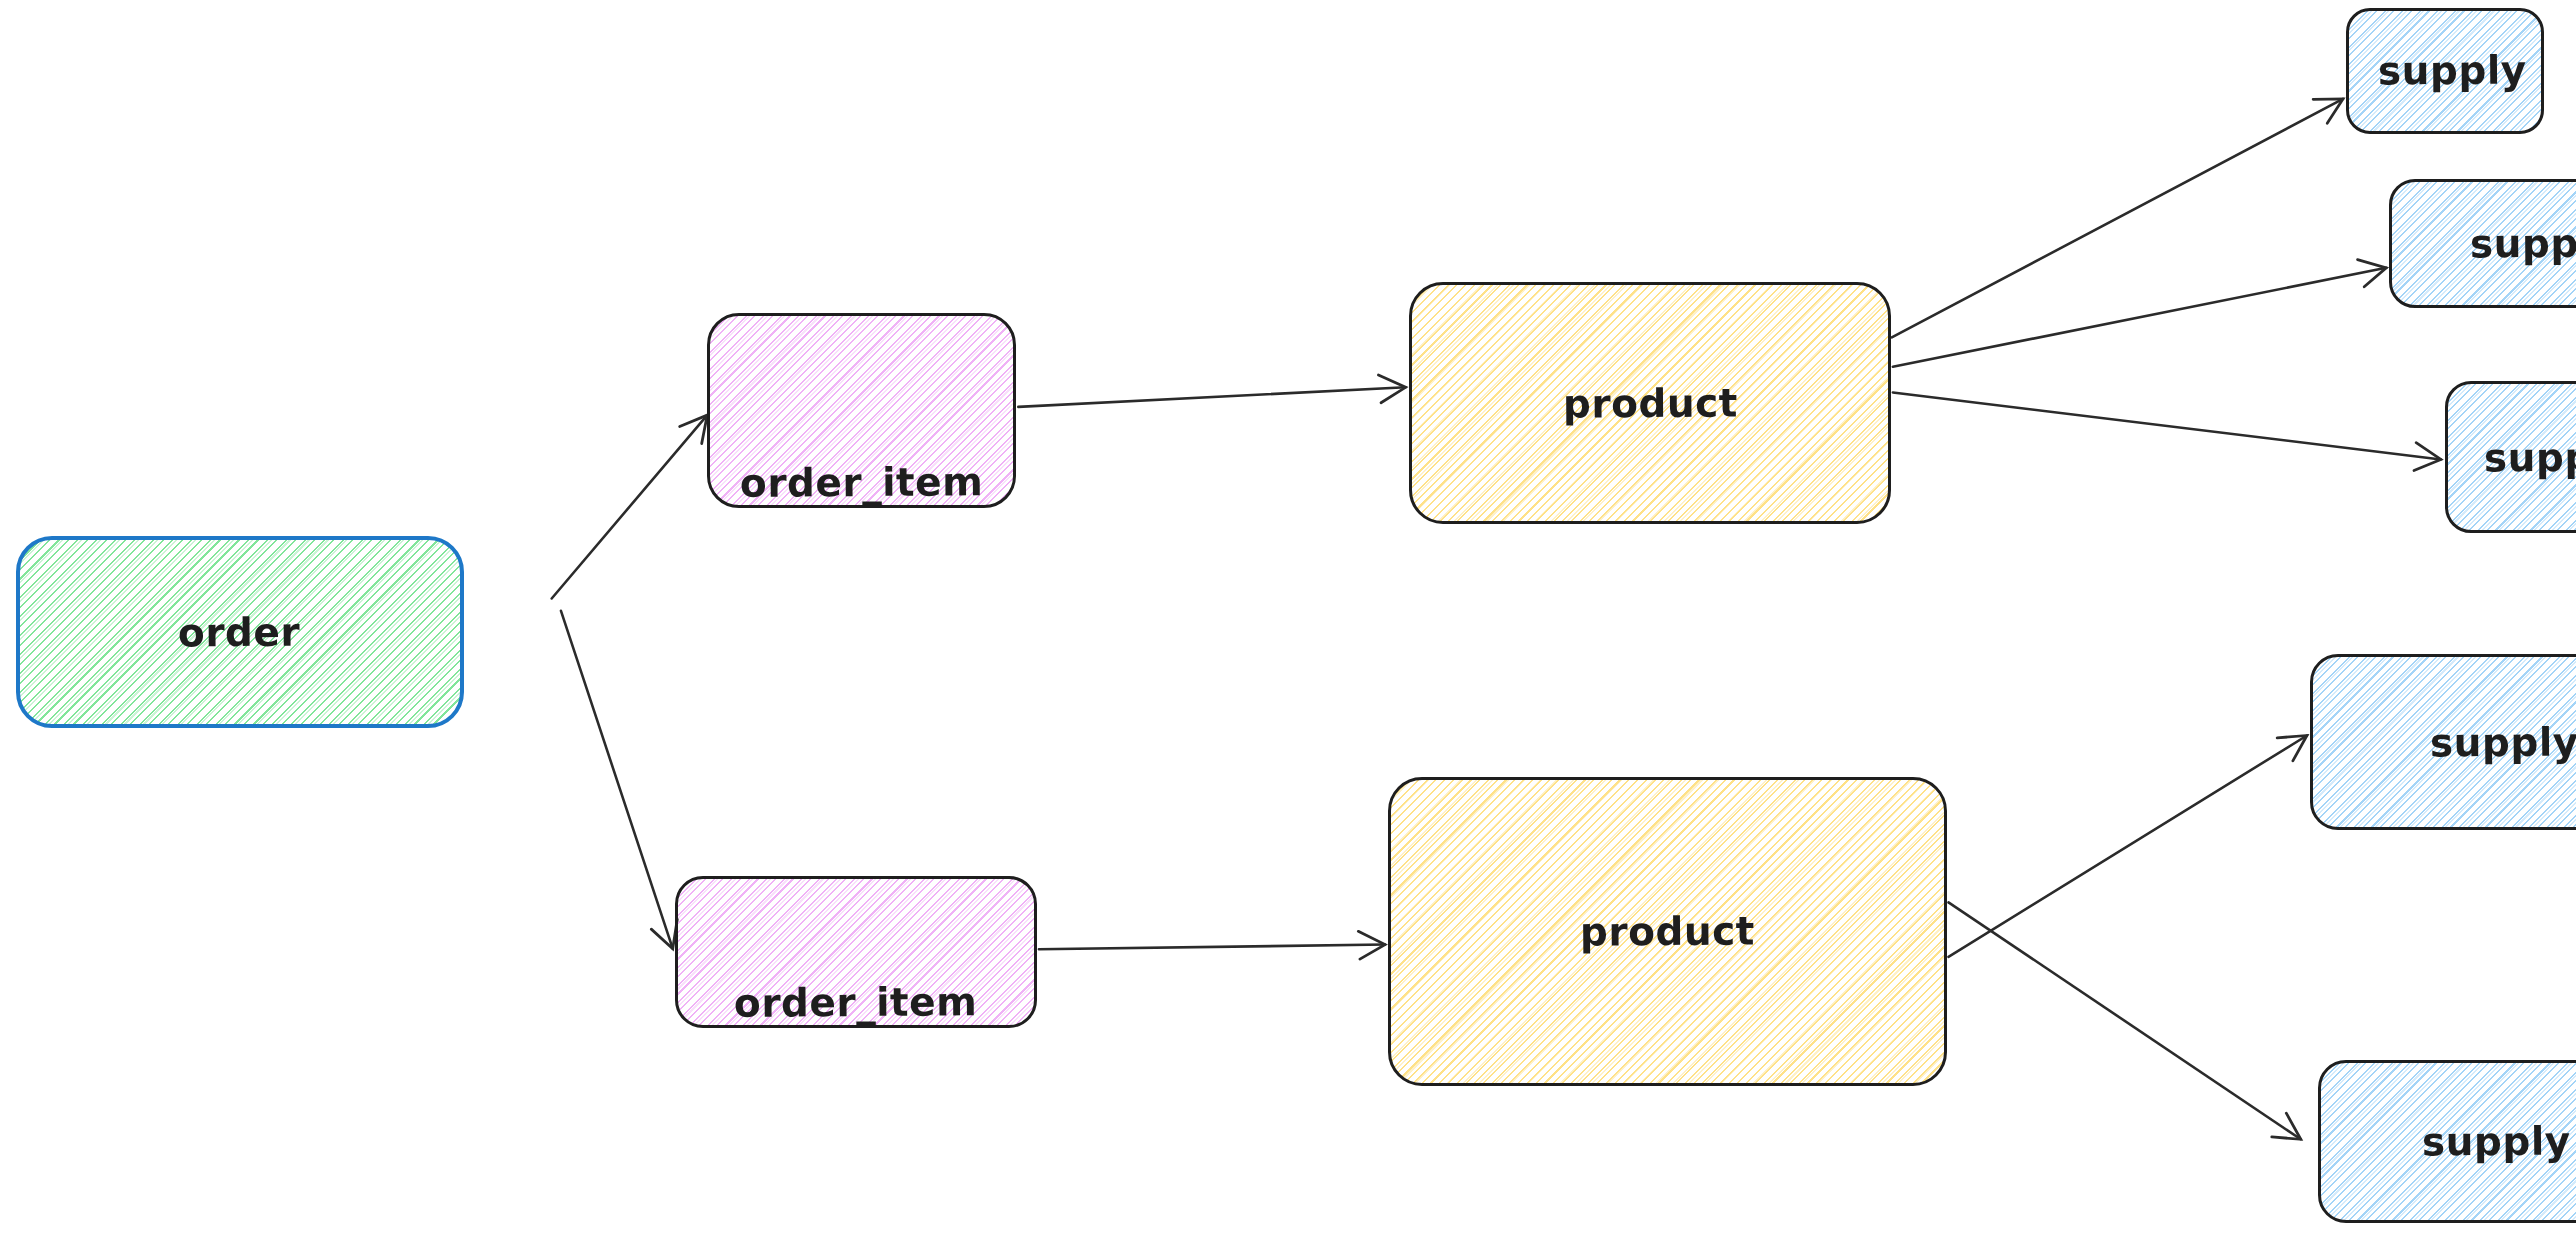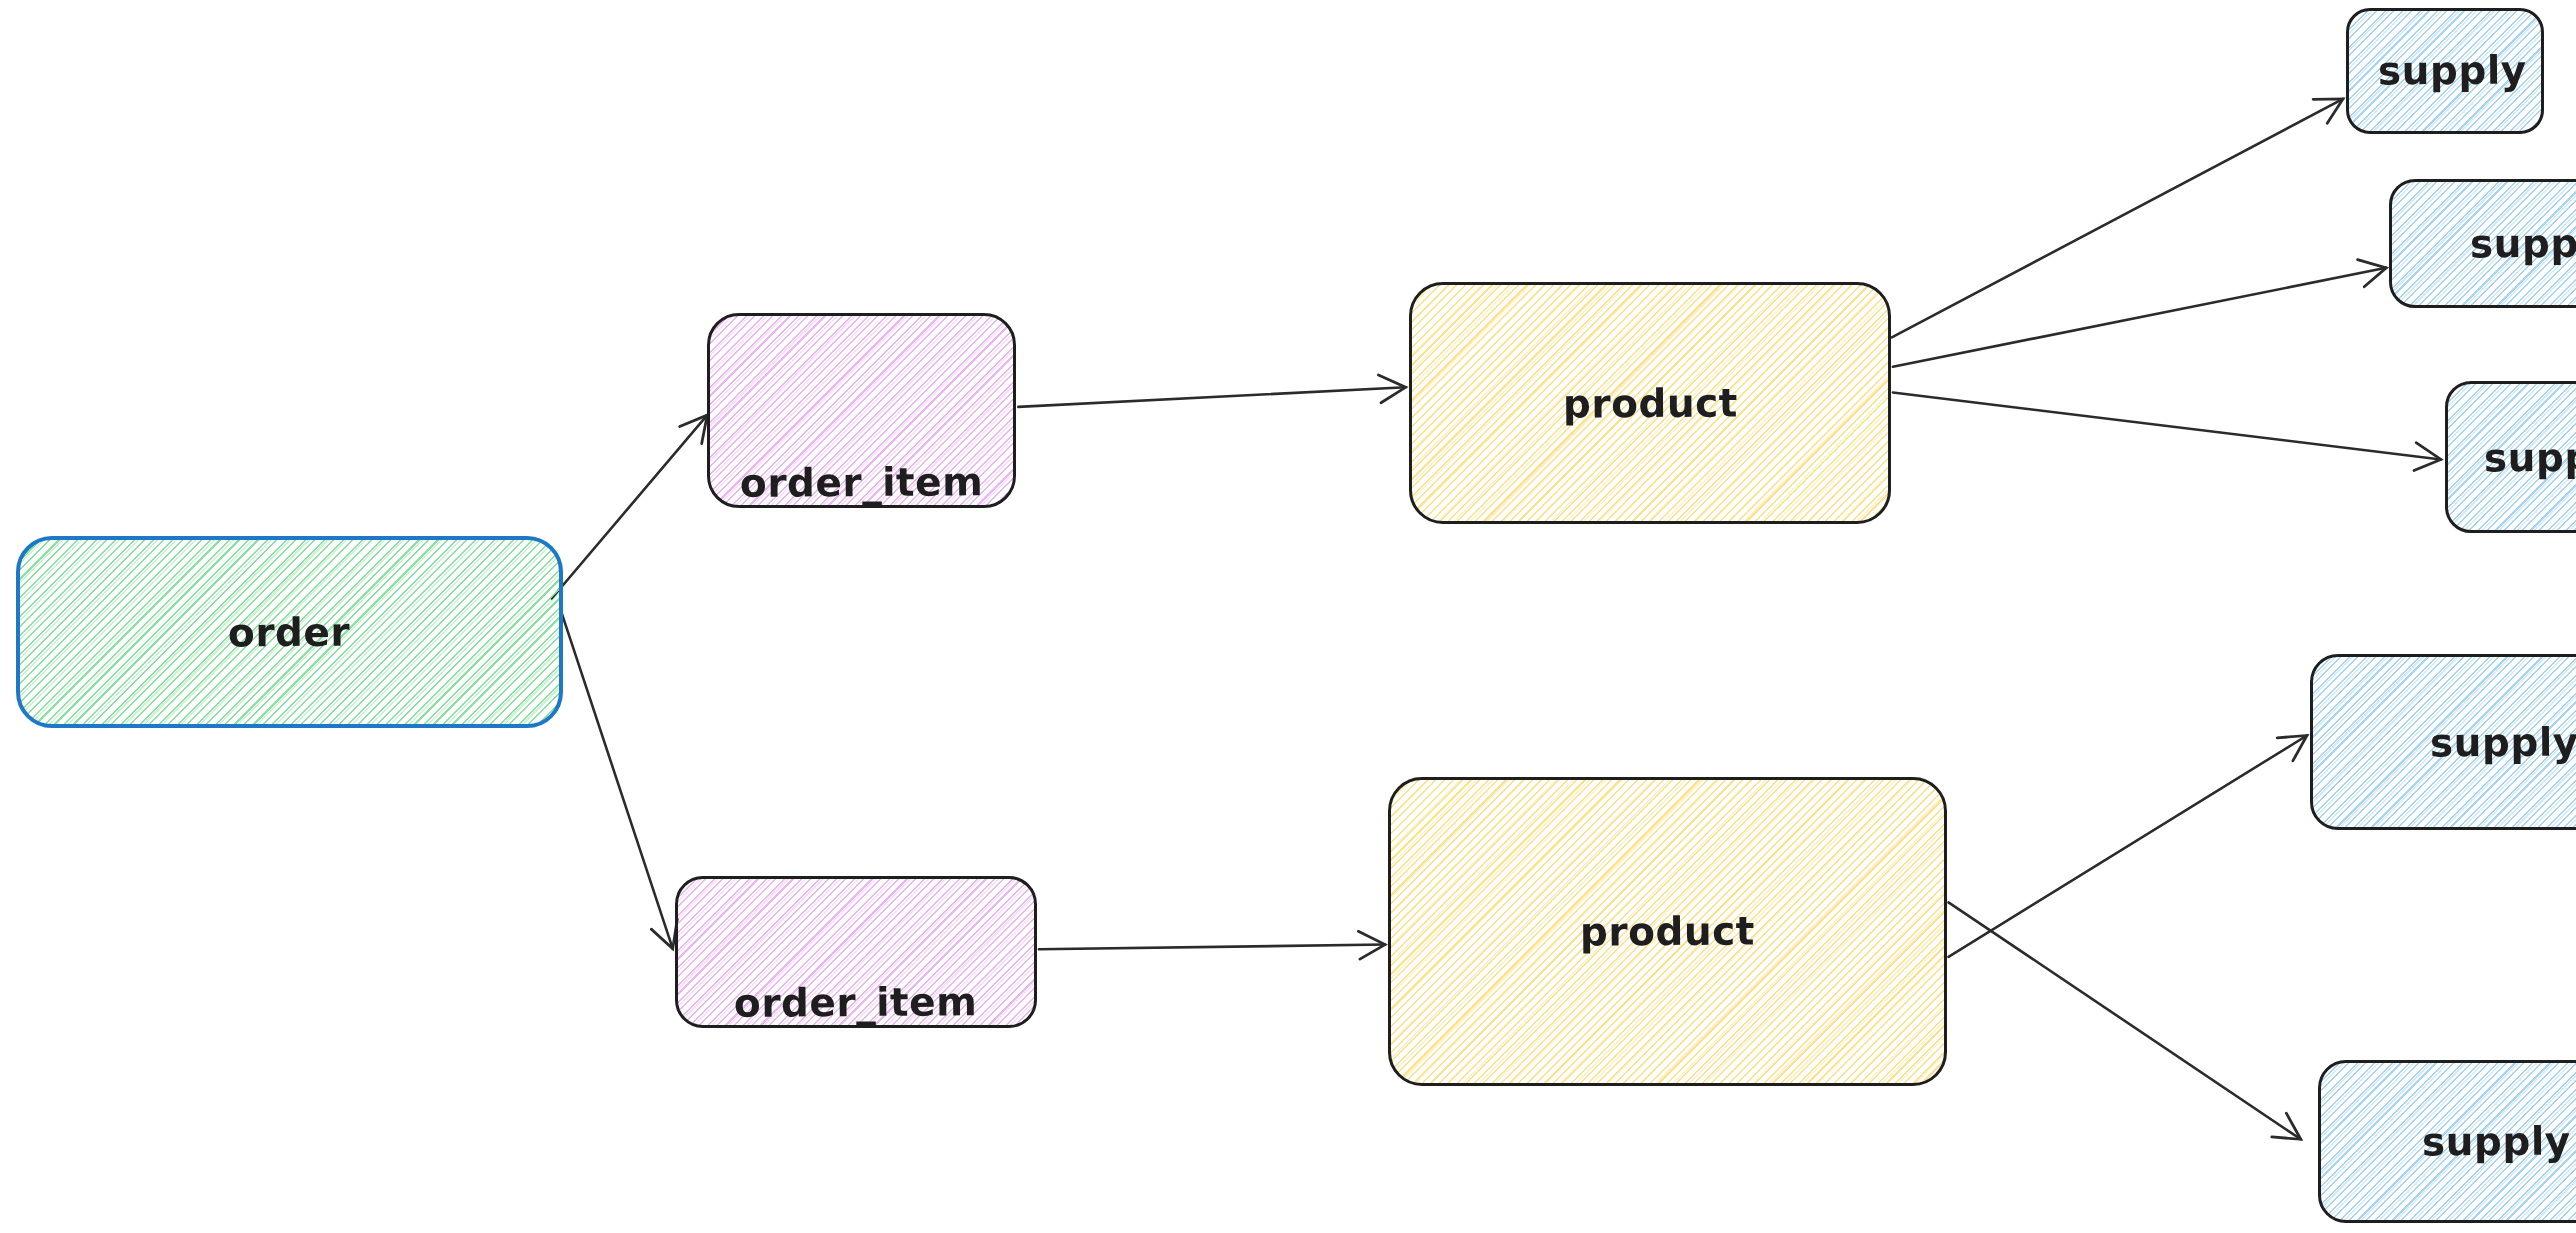--- a/index.html
+++ b/index.html
@@ -72,21 +72,21 @@
     <line x1="1088" y1="1186" x2="1305" y2="1842" marker-end="url(#ah)"></line>
     <line x1="1976" y1="790" x2="2728" y2="752" marker-end="url(#ah)"></line>
     <line x1="2016" y1="1843" x2="2688" y2="1834" marker-end="url(#ah)"></line>
     <line x1="3672" y1="655" x2="4548" y2="192" marker-end="url(#ah)"></line>
     <line x1="3674" y1="712" x2="4632" y2="520" marker-end="url(#ah)"></line>
     <line x1="3674" y1="762" x2="4738" y2="892" marker-end="url(#ah)"></line>
     <line x1="3782" y1="1858" x2="4478" y2="1428" marker-end="url(#ah)"></line>
     <line x1="3782" y1="1752" x2="4466" y2="2212" marker-end="url(#ah)"></line>
   </svg>
 
-  <div class="node fill-green" style="left:15.5px; top:536px; width:547px; height:192px;">
+  <div class="node fill-green" style="left:15.5px; top:536px; width:448px; height:192px;">
     <span class="label">order</span>
   </div>
 
   <div class="node fill-violet" style="left:707px; top:313px; width:309px; height:195px; border-radius:32px;">
     <span class="label">order_item</span>
   </div>
 
   <div class="node fill-violet" style="left:675px; top:876px; width:362px; height:152px; border-radius:28px;">
     <span class="label">order_item</span>
   </div>

